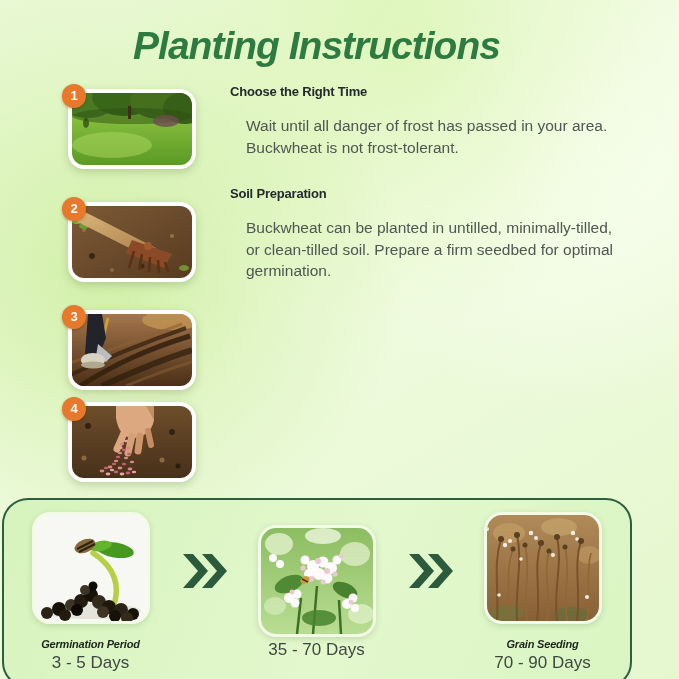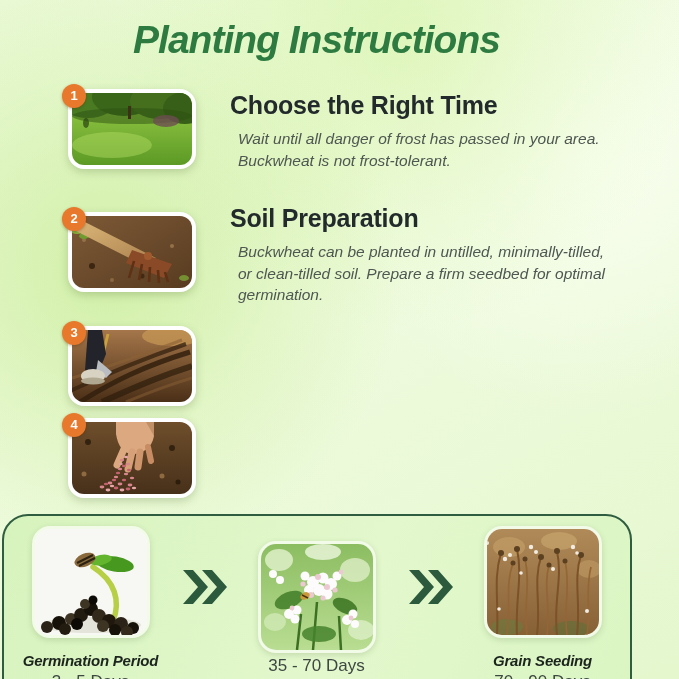--- a/index.html
+++ b/index.html
@@ -5,21 +5,21 @@
   html,body{margin:0;padding:0;}
   body{
     width:679px;height:679px;overflow:hidden;
     font-family:"Liberation Sans", sans-serif;
     background:
       radial-gradient(circle at 16% 40%, rgba(200,236,150,.75) 0%, rgba(200,236,150,0) 42%),
       radial-gradient(circle at 60% 6%, rgba(210,242,160,.55) 0%, rgba(210,242,160,0) 38%),
       radial-gradient(circle at 86% 22%, rgba(250,255,242,.9) 0%, rgba(250,255,242,0) 34%),
       linear-gradient(150deg,#e9f9d4 0%,#effbdf 45%,#e4f7cd 100%);
   }
-  .page{width:633px;height:679px;position:relative;box-sizing:border-box;padding-top:18px;}
+  .page{width:633px;height:679px;position:relative;box-sizing:border-box;padding-top:24px;}
   
   .title{
     margin:0 0 16px 0;text-align:center;
     font-size:39px;font-weight:700;font-style:italic;letter-spacing:-1px;
     color:#2d7b40;
   }
   
   .steps{display:flex;flex-direction:column;gap:12px;padding-left:68px;}
   .step{display:flex;align-items:center;gap:34px;}
   .thumb{
@@ -29,40 +29,40 @@
     background:#fff;
   }
   .thumb svg{display:block;width:120px;height:72px;border-radius:12px;}
   .badge{
     position:absolute;top:-9px;left:-10px;z-index:3;
     width:24px;height:24px;border-radius:50%;
     background:#e8792c;color:#fff;
     font-size:13px;font-weight:700;line-height:24px;text-align:center;
     box-shadow:0 1px 3px rgba(80,40,0,.35);
   }
-  .copy h2{margin:13px 0 4px 0;font-size:25px;font-weight:700;color:#232a2c;letter-spacing:-.2px;}
-  .copy p{margin:8px;font-size:15.5px;line-height:21.5px;color:#4e5751;font-style:italic;}
+  .copy h2{margin:0 0 4px 0;font-size:13px;font-weight:700;color:#232a2c;letter-spacing:-.2px;}
+  .copy p{margin:16px;font-size:15.5px;line-height:21.5px;color:#4e5751;}
   .step:nth-child(1) .copy p{max-width:400px;}
   .step:nth-child(2) .copy p{max-width:372px;}
   .step:nth-child(3) .copy p{max-width:460px;}
   .step:nth-child(4) .copy p{max-width:346px;}
   
   .panel{
     box-sizing:border-box;width:630px;height:190px;margin:16px auto 0;
     border:2px solid #2f5d40;border-radius:26px;
     background:linear-gradient(115deg,#d7f3bd 0%,#e3f8cd 55%,#daf5c2 100%);
     display:flex;align-items:center;justify-content:center;
   }
   .stage{width:172px;display:flex;flex-direction:column;align-items:center;}
   .stage-thumb{
     width:112px;height:106px;border:3px solid #f2fae8;border-radius:18px;
     overflow:hidden;box-shadow:0 2px 6px rgba(60,90,40,.18);background:#fff;
   }
   .stage-thumb svg{display:block;width:112px;height:106px;}
-  .stage-label{margin-top:14px;font-size:15px;font-weight:700;font-style:italic;color:#1b241d;letter-spacing:-.2px;}
+  .stage-label{margin-top:14px;font-size:11px;font-weight:700;font-style:italic;color:#1b241d;letter-spacing:-.2px;}
   .stage-days{margin-top:3px;font-size:17px;color:#3d4842;}
   .sep{width:54px;display:flex;justify-content:center;align-items:center;padding-bottom:44px;}
 </style>
 </head>
 <body>
 
 <div class="page">
 
   <h1 class="title">Planting Instructions</h1>
 

